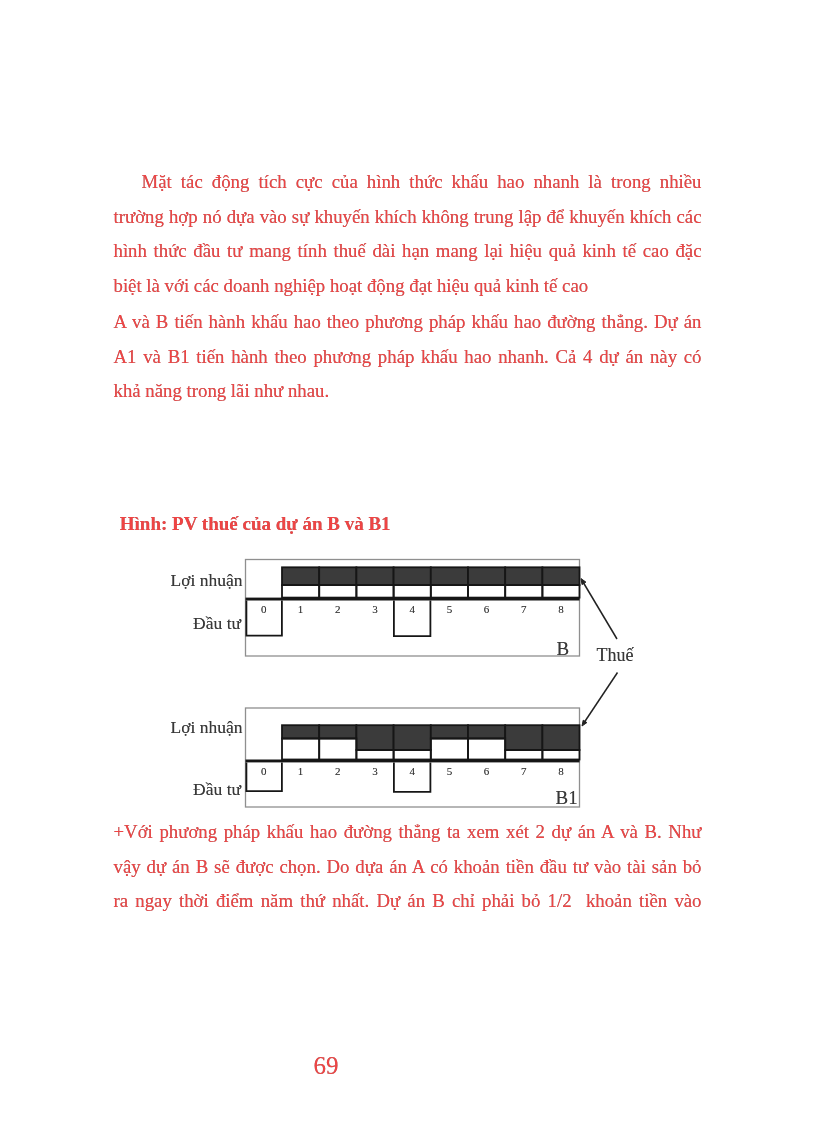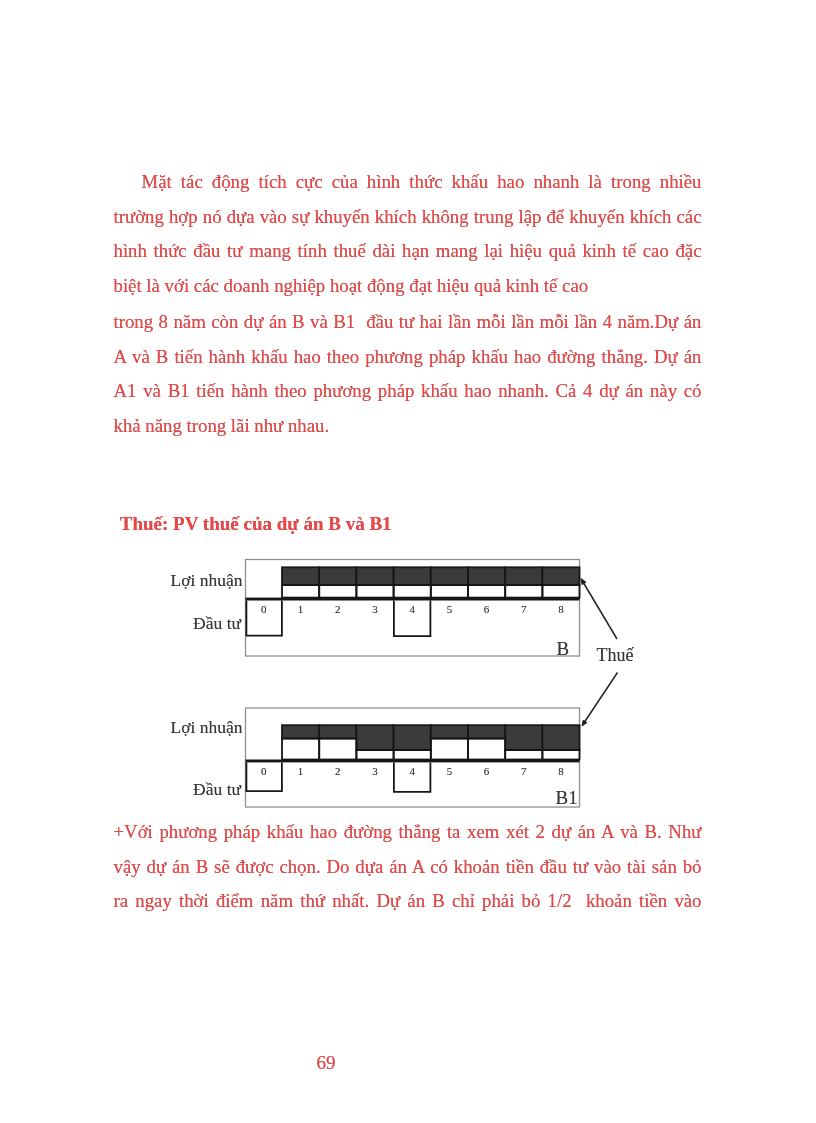--- a/index.html
+++ b/index.html
@@ -16,27 +16,26 @@
 <div id="page">
 
 <div class="blk" style="top:165.1px">
 <div class="jl ind">Mặt tác động tích cực của hình thức khấu hao nhanh là trong nhiều</div>
 <div class="jl">trường hợp nó dựa vào sự khuyến khích không trung lập để khuyến khích các</div>
 <div class="jl">hình thức đầu tư mang tính thuế dài hạn mang lại hiệu quả kinh tế cao đặc</div>
 <div class="jl last">biệt là với các doanh nghiệp hoạt động đạt hiệu quả kinh tế cao</div>
 </div>
 
 <div class="blk" style="top:305.2px">
-<div class="jl">trong 8 năm còn dự án B và B1&nbsp; đầu tư hai lần mỗi lần mỗi lần 4 năm.Dự án</div>
 <div class="jl">A và B tiến hành khấu hao theo phương pháp khấu hao đường thẳng. Dự án</div>
 <div class="jl">A1 và B1 tiến hành theo phương pháp khấu hao nhanh. Cả 4 dự án này có</div>
 <div class="jl last">khả năng trong lãi như nhau.</div>
 </div>
 
-<div style="position:absolute;left:119.8px;top:507.3px;font-size:19px;font-weight:bold;line-height:34.55px;">Thuế: PV thuế của dự án B và B1</div>
+<div style="position:absolute;left:119.8px;top:507.3px;font-size:19px;font-weight:bold;line-height:34.55px;">Hình: PV thuế của dự án B và B1</div>
 
 <svg id="fig" style="position:absolute;left:0;top:550px;filter:blur(0.45px)" width="816" height="270" viewBox="0 550 816 270">
 
 <rect x="245.5" y="559.5" width="334" height="96.5" fill="#fff" stroke="#8f8f8f" stroke-width="1.3"></rect>
 
 <rect x="245.5" y="597.6" width="334" height="2.9" fill="#161616"></rect>
 
 <g stroke="#161616" stroke-width="1.8">
 <rect x="282" y="567.3" width="37.2" height="17.8" fill="#3b3b3b"></rect>
 <rect x="319.2" y="567.3" width="37.2" height="17.8" fill="#3b3b3b"></rect>
@@ -141,15 +140,15 @@
 
 <text x="241" y="795" font-size="17.5" text-anchor="end">Đầu tư</text>
 </svg>
 
 <div class="blk" style="top:815px">
 <div class="jl">+Với phương pháp khấu hao đường thẳng ta xem xét 2 dự án A và B. Như</div>
 <div class="jl">vậy dự án B sẽ được chọn. Do dựa án A có khoản tiền đầu tư vào tài sản bỏ</div>
 <div class="jl">ra ngay thời điểm năm thứ nhất. Dự án B chỉ phải bỏ 1/2&nbsp; khoản tiền vào</div>
 </div>
 
-<div style="position:absolute;left:0;top:1051.5px;width:652px;text-align:center;font-size:19px;">69</div>
+<div style="position:absolute;left:0;top:1051.5px;width:652px;text-align:center;font-size:25px;">69</div>
 
 </div>
 
 </body></html>

